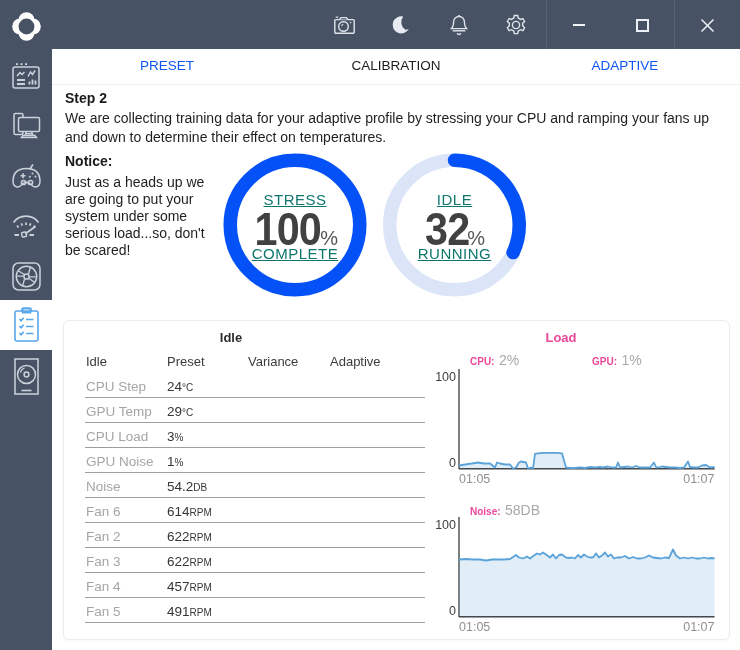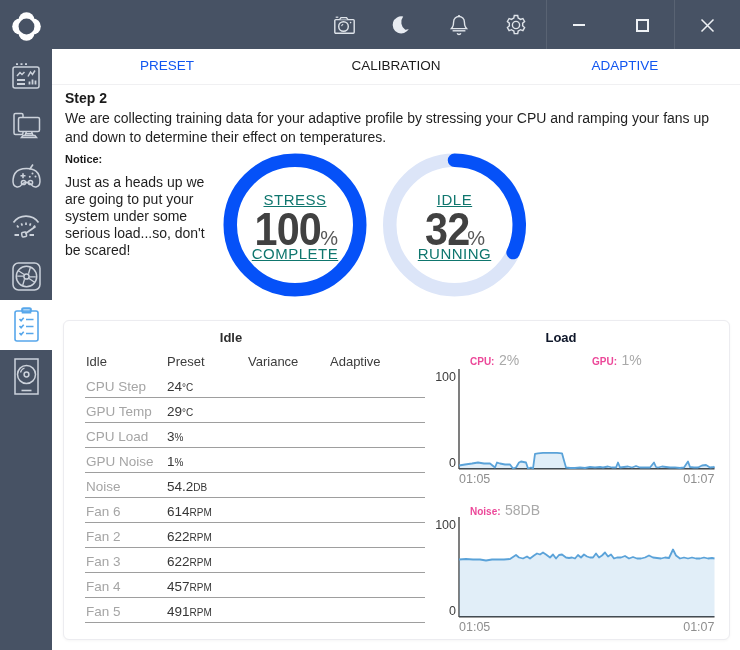--- a/index.html
+++ b/index.html
@@ -9,29 +9,29 @@
 .topbar{left:0;top:0;width:740px;height:49px;background:#475264;}
 .sidebar{left:0;top:0;width:52px;height:650px;background:#475264;}
 .active-tile{left:0;top:300px;width:52px;height:50px;background:#ffffff;}
 .sep{top:0;width:1px;height:49px;background:rgba(255,255,255,0.10);}
 .tab{top:58px;font-size:13.5px;letter-spacing:0;font-weight:400;}
 .tabblue{color:#1156f0;}
 .tabdark{color:#1c1c1c;}
 .tabline{left:52px;top:84px;width:688px;height:1px;background:#f0f0f2;}
 .step{left:65px;top:90px;font-size:14px;font-weight:700;color:#1a1a1a;}
 .para{left:65px;top:109px;width:680px;font-size:14px;line-height:19px;color:#1f1f1f;}
-.notice{left:65px;top:152.5px;font-size:11px;font-weight:700;color:#1a1a1a;}
+.notice{left:65px;top:152.5px;font-size:14px;font-weight:700;color:#1a1a1a;}
 .noticep{left:65px;top:174px;width:180px;font-size:14px;line-height:17px;color:#1f1f1f;}
 .ringtxt{width:160px;text-align:center;}
 .rlabel{font-size:15px;color:#0f766e;letter-spacing:.5px;text-decoration:underline;}
 .rbig{display:inline-block;font-size:47px;font-weight:700;color:#414141;letter-spacing:-1px;transform:scaleX(0.88);transform-origin:50% 100%;}
 .rpct{font-size:20px;font-weight:400;color:#575757;letter-spacing:0;margin-left:-5px;}
 .card{left:63px;top:320px;width:665px;height:318px;background:#fff;border:1px solid #ececf0;border-radius:6px;box-shadow:0 1px 3px rgba(0,0,0,0.04);}
 .cardtitle{top:330px;font-size:13px;font-weight:700;color:#2e2e2e;width:120px;text-align:center;}
-.loadtitle{color:#0f172a;}
+.loadtitle{color:#ec4899;}
 .th{top:354px;font-size:13px;color:#3c3c3c;}
 .row{left:85px;width:340px;height:25px;border-bottom:1px solid #9e9e9e;}
 .rowlab{position:absolute;left:1px;top:7px;font-size:13.5px;color:#a5a5a5;}
 .rowval{position:absolute;left:82px;top:7px;font-size:13.5px;color:#363636;}
 .u{font-size:10px;}
 .ckey{font-size:10px;font-weight:700;color:#ec4899;}
 .cval{font-size:14px;color:#a9a9a9;font-weight:400;}
 svg{display:block;overflow:visible;}
 </style>
 </head>

